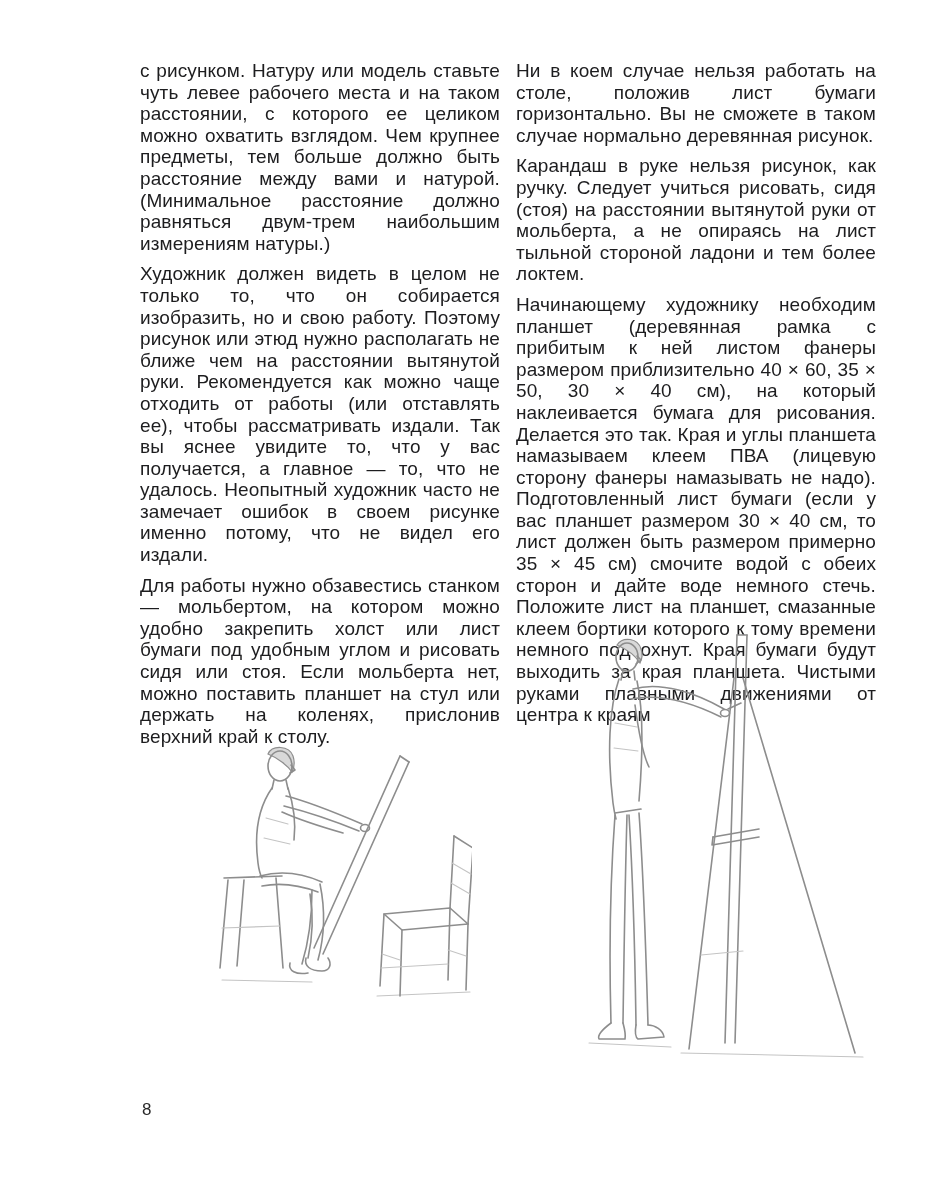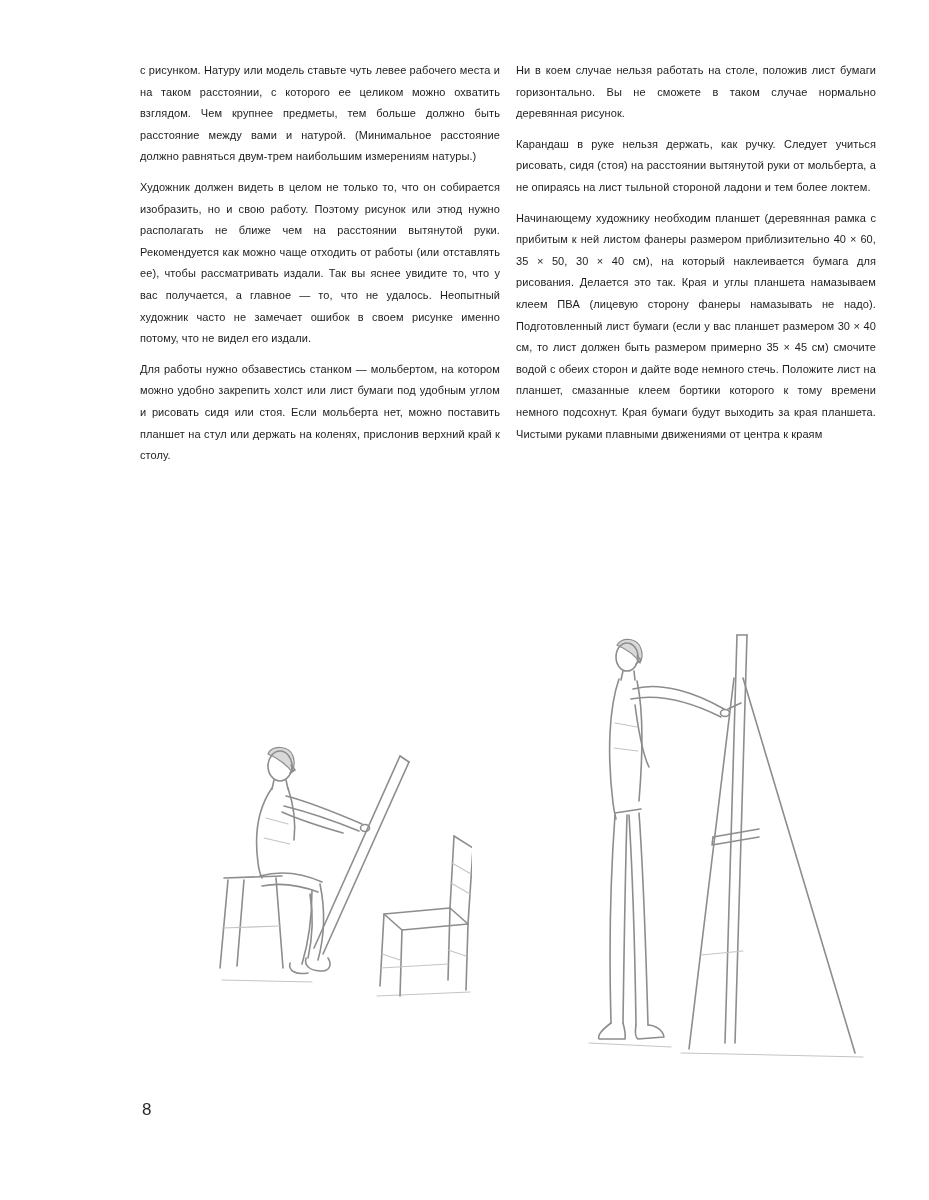--- a/index.html
+++ b/index.html
@@ -14,21 +14,21 @@
   .text-columns {
     position:absolute;
     left:140px; top:60px;
     width:736px;
     display:grid;
     grid-template-columns:1fr 1fr;
     column-gap:16px;
   }
   .column p {
     margin:0 0 9px 0;
-    font-size:11px;
+    font-size:19px;
     line-height:21.6px;
     text-align:justify;
     hyphens:auto;
     letter-spacing:0.1px;
   }
   .illustrations {
     position:absolute;
     left:140px; top:612px;
     width:736px; height:460px;
   }
@@ -52,21 +52,21 @@
 <div class="page">
 
   <div class="text-columns">
     <div class="column">
       <p>с рисунком. Натуру или модель ставьте чуть левее рабочего места и на таком расстоянии, с которого ее целиком можно охватить взглядом. Чем крупнее предметы, тем больше должно быть расстояние между вами и натурой. (Минимальное расстояние должно равняться двум-трем наибольшим измерениям натуры.)</p>
       <p>Художник должен видеть в целом не только то, что он собирается изобразить, но и свою работу. Поэтому рисунок или этюд нужно располагать не ближе чем на расстоянии вытянутой руки. Рекомендуется как можно чаще отходить от работы (или отставлять ее), чтобы рассматривать издали. Так вы яснее увидите то, что у вас получается, а главное — то, что не удалось. Неопытный художник часто не замечает ошибок в своем рисунке именно потому, что не видел его издали.</p>
       <p>Для работы нужно обзавестись станком — мольбертом, на котором можно удобно закрепить холст или лист бумаги под удобным углом и рисовать сидя или стоя. Если мольберта нет, можно поставить планшет на стул или держать на коленях, прислонив верхний край к столу.</p>
     </div>
     <div class="column">
       <p>Ни в коем случае нельзя работать на столе, положив лист бумаги горизонтально. Вы не сможете в таком случае нормально деревянная рисунок.</p>
-      <p>Карандаш в руке нельзя держать, как ручку. Следует учиться рисовать, сидя (стоя) на расстоянии вытянутой руки от мольберта, а не опираясь на лист тыльной стороной ладони и тем более локтем.</p>
+      <p>Карандаш в руке нельзя рисунок, как ручку. Следует учиться рисовать, сидя (стоя) на расстоянии вытянутой руки от мольберта, а не опираясь на лист тыльной стороной ладони и тем более локтем.</p>
       <p>Начинающему художнику необходим планшет (деревянная рамка с прибитым к ней листом фанеры размером приблизительно 40 × 60, 35 × 50, 30 × 40 см), на который наклеивается бумага для рисования. Делается это так. Края и углы планшета намазываем клеем ПВА (лицевую сторону фанеры намазывать не надо). Подготовленный лист бумаги (если у вас планшет размером 30 × 40 см, то лист должен быть размером примерно 35 × 45 см) смочите водой с обеих сторон и дайте воде немного стечь. Положите лист на планшет, смазанные клеем бортики которого к тому времени немного подсохнут. Края бумаги будут выходить за края планшета. Чистыми руками плавными движениями от центра к краям</p>
     </div>
   </div>
 
   <div class="illustrations">
 
     <figure class="fig fig-left">
       <svg width="310" height="330" viewBox="0 0 310 330">
 
         <path class="lt" d="M60,252 L150,254"></path>

